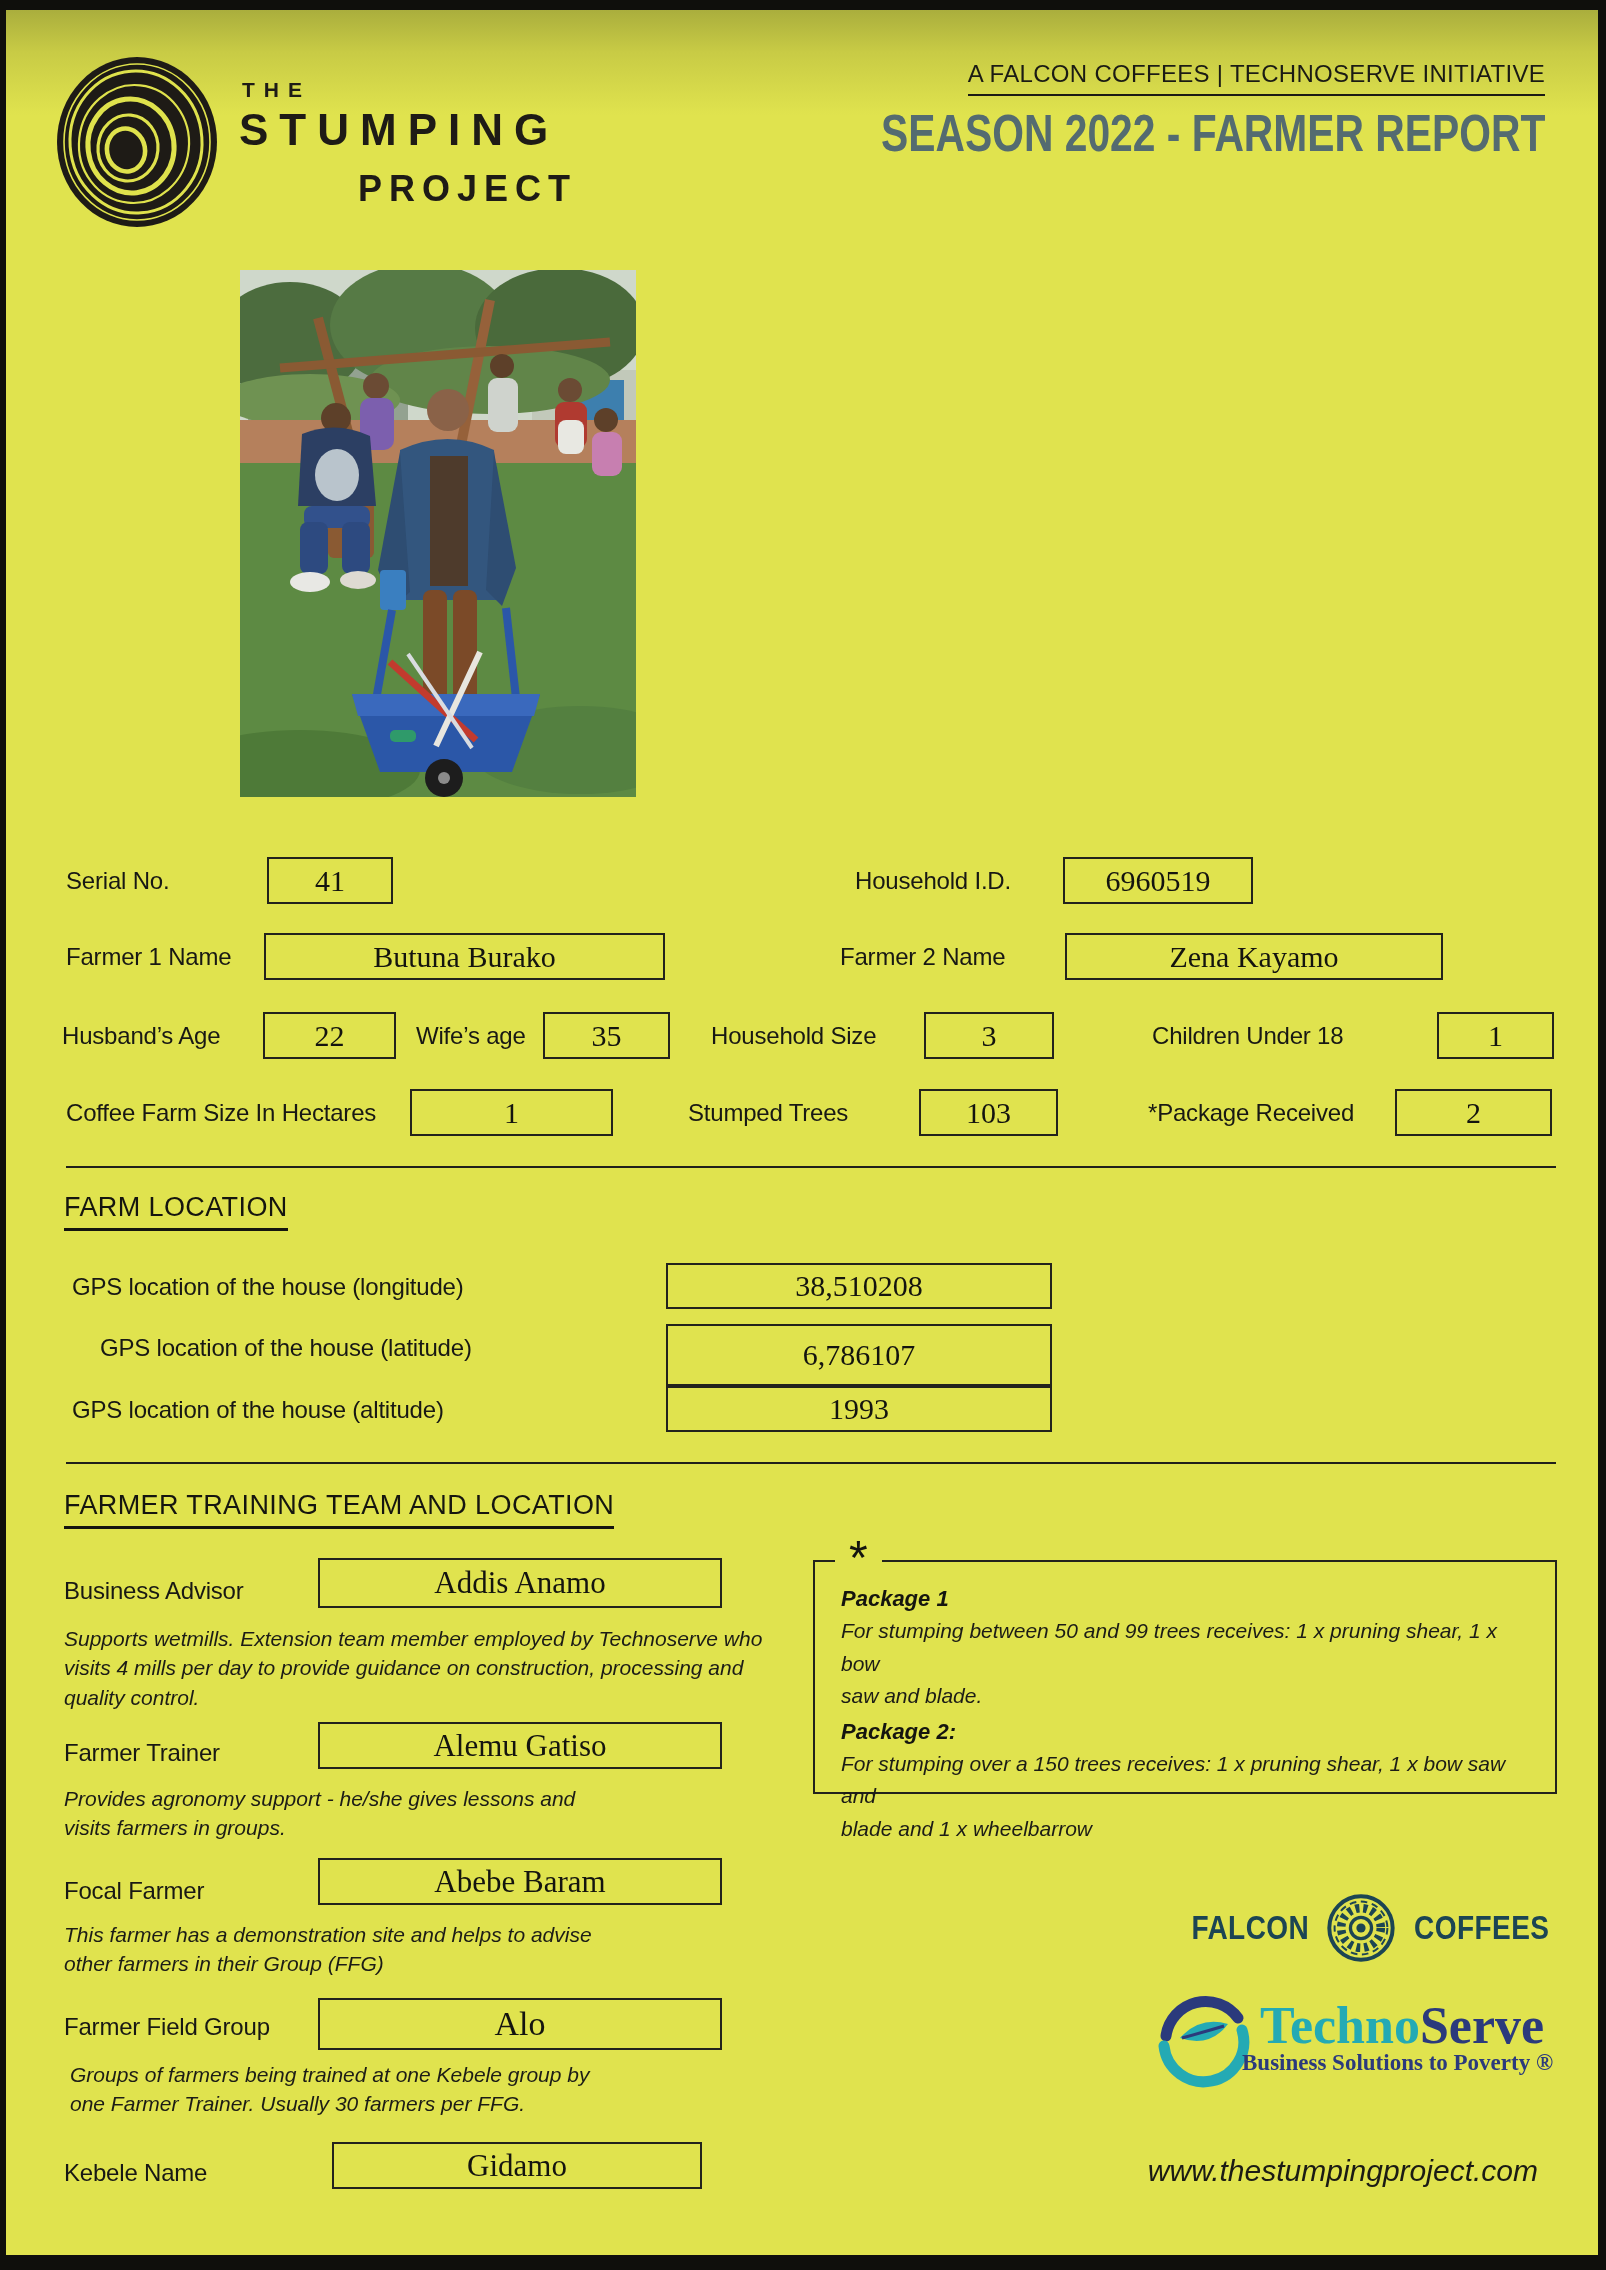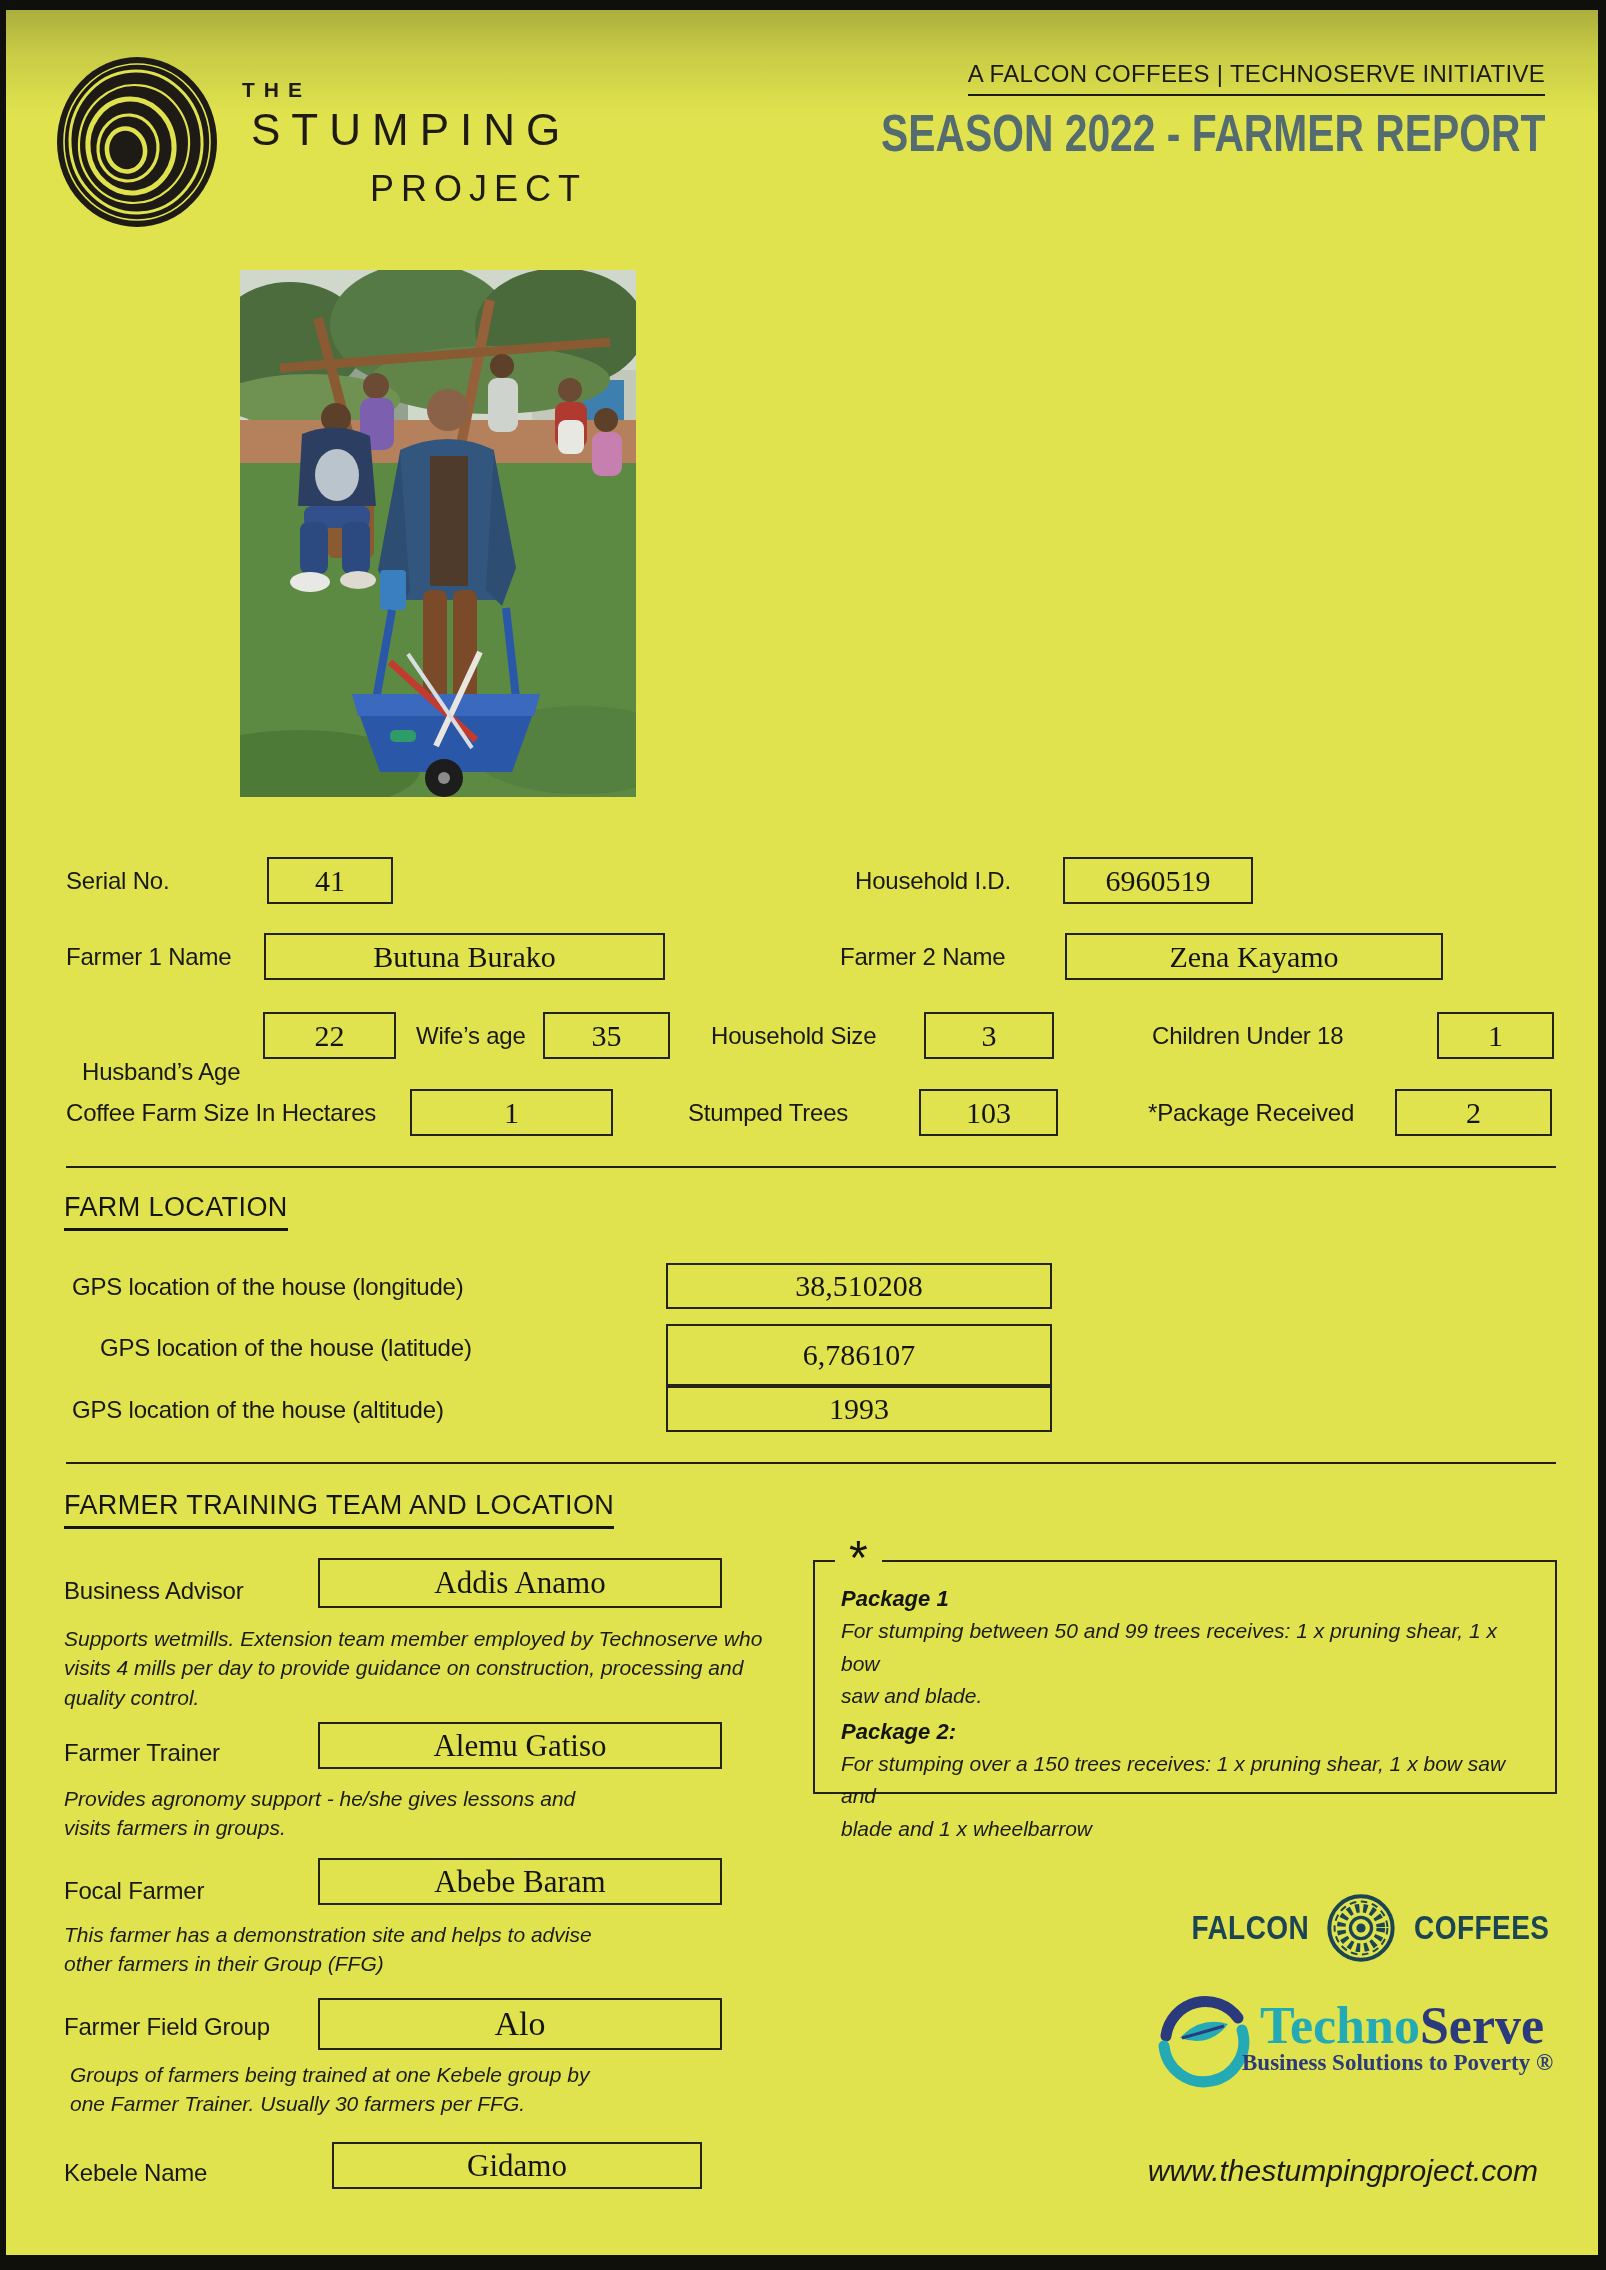--- a/index.html
+++ b/index.html
@@ -10,21 +10,21 @@
               background:linear-gradient(180deg,#aaae3d 0%,#c8cb45 40%,#e0e34e 100%); }
   .abs { position:absolute; }
   .label { position:absolute; font-size:24px; line-height:30px; color:#181814; letter-spacing:-0.2px; white-space:nowrap; }
   .vbox { position:absolute; border:2px solid #23231c; display:flex; align-items:center; justify-content:center;
           font-family:"Liberation Serif", serif; font-size:30px; color:#14140f; }
   .sect { position:absolute; font-size:27px; letter-spacing:0.4px; color:#15150f;
           border-bottom:3px solid #15150f; padding-bottom:5px; white-space:nowrap; }
   .rule { position:absolute; height:2px; background:#20201a; }
   .desc { position:absolute; font-style:italic; font-size:21px; line-height:1.4; color:#1c1c16; white-space:pre-line; }
   .logo-the { position:absolute; font-size:21px; font-weight:700; letter-spacing:9px; color:#1e1b16; }
-  .logo-big { position:absolute; font-weight:400; color:#1e1b16; white-space:nowrap;margin-left:12px; }
+  .logo-big { position:absolute; font-weight:700; color:#1e1b16; white-space:nowrap; }
   .hdr-right { position:absolute; right:53px; top:50px; text-align:right; }
   .initiative { display:inline-block; font-size:24px; letter-spacing:0.3px; color:#1b1b14;
                 border-bottom:2px solid #1b1b14; padding-bottom:6px; white-space:nowrap; }
   .report-title { margin-top:8px; font-size:51px; font-weight:700; color:#546b70; white-space:nowrap;
                   transform:scaleX(0.80); transform-origin:100% 50%; letter-spacing:0; }
   .pkg-box { position:absolute; left:807px; top:1550px; width:744px; height:234px; border:2px solid #23231c; padding:20px 26px 0 26px; }
   .pkg-star { position:absolute; top:-32px; left:20px; font-size:48px; line-height:56px; background:#e0e34e; padding:0 14px; color:#15150f; }
   .pkg-h { font-size:22px; font-weight:700; font-style:italic; line-height:1.5; color:#15150f; }
   .pkg-t { font-size:21px; font-style:italic; line-height:1.55; color:#1c1c16; white-space:pre-line; margin-bottom:2px; }
   .falcon-word { font-size:33px; font-weight:700; color:#1c4553; letter-spacing:0.5px; transform:scaleX(0.85); white-space:nowrap; }
@@ -131,21 +131,21 @@
 
   <div class="label" style="left:60px; top:932px;">Farmer 1 Name</div>
   <div class="vbox" style="left:258px; top:923px; width:401px; height:47px;">
     <span>Butuna Burako</span>
     </div>
   <div class="label" style="left:834px; top:932px;">Farmer 2 Name</div>
   <div class="vbox" style="left:1059px; top:923px; width:378px; height:47px;">
     <span>Zena Kayamo</span>
     </div>
 
-  <div class="label" style="left:76px; top:1011px;margin-top:36px;">Husband’s Age</div>
+  <div class="label" style="left:56px; top:1011px;">Husband’s Age</div>
   <div class="vbox" style="left:257px; top:1002px; width:133px; height:47px;">
     <span>22</span>
     </div>
   <div class="label" style="left:410px; top:1011px;">Wife’s age</div>
   <div class="vbox" style="left:537px; top:1002px; width:127px; height:47px;">
     <span>35</span>
     </div>
   <div class="label" style="left:705px; top:1011px;">Household Size</div>
   <div class="vbox" style="left:918px; top:1002px; width:130px; height:47px;">
     <span>3</span>

